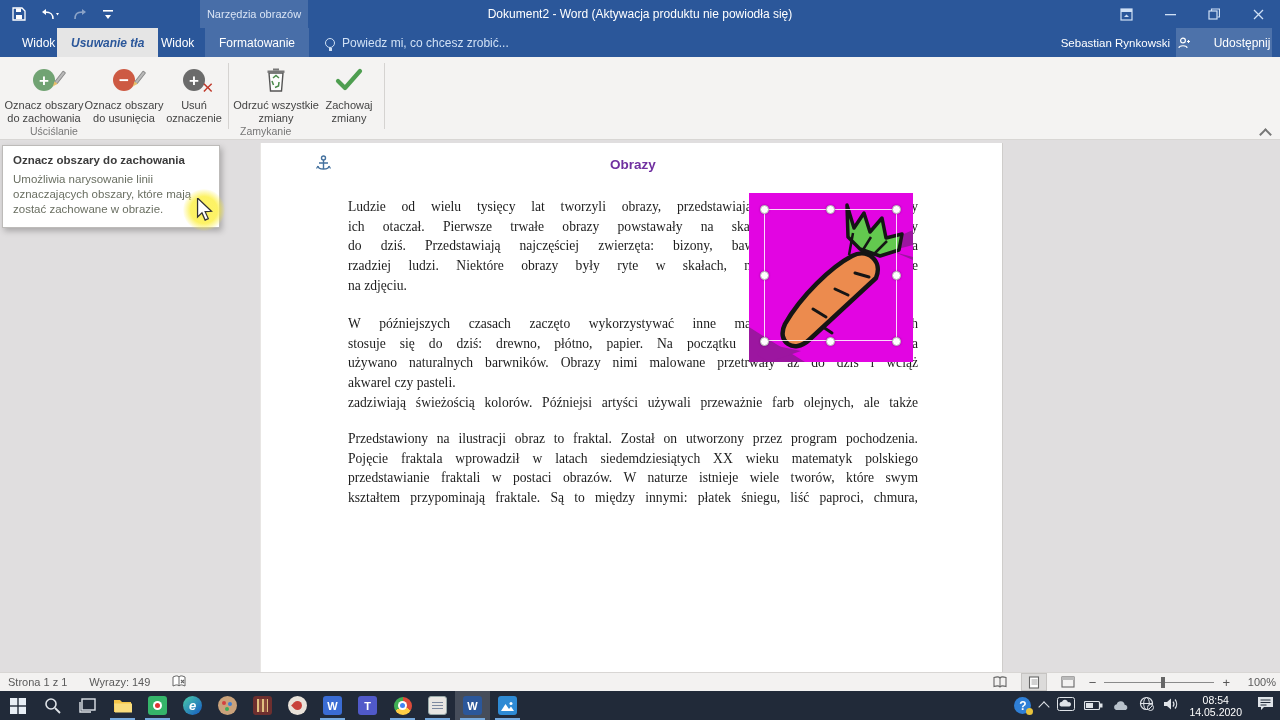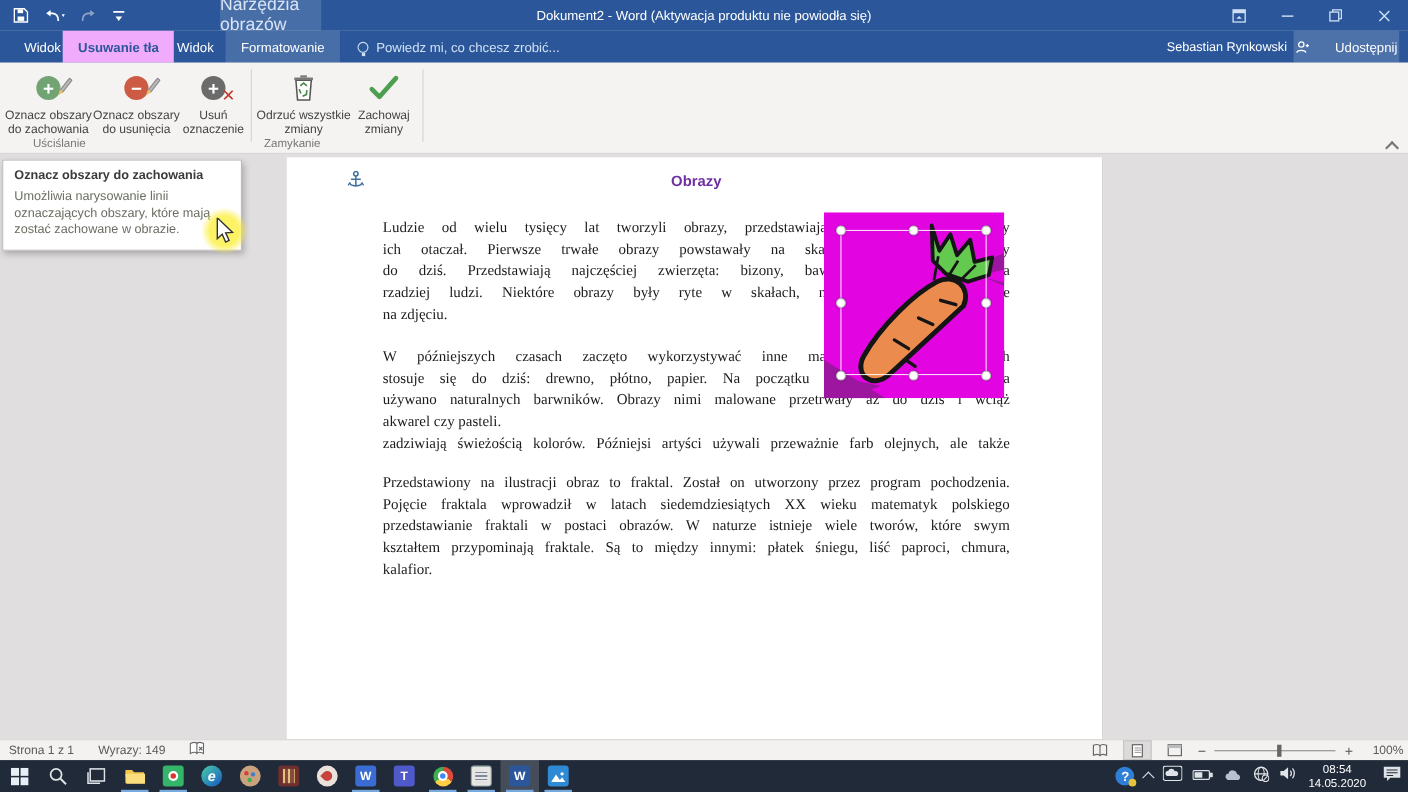--- a/index.html
+++ b/index.html
@@ -4,32 +4,32 @@
 <style>
   * { margin:0; padding:0; box-sizing:border-box; }
   html,body { width:1280px; height:720px; overflow:hidden; }
   body { font-family:"Liberation Sans","DejaVu Sans",sans-serif; }
   #screen { position:relative; width:1280px; height:720px; background:#e0dedf; }
 
   
   .titlebar { position:absolute; left:0; top:0; width:1280px; height:28px; background:#2b579a; }
   .qat { position:absolute; left:12px; top:0; height:28px; display:flex; align-items:center; gap:14px; }
   .qat .qbtn { display:flex; align-items:center; color:#fff; }
-  .ctx-strip { position:absolute; left:200px; top:0; width:92px; height:28px; background:rgba(255,255,255,.14);
-               color:#d9e4f5; font-size:16px; display:flex; align-items:center; justify-content:center; }
+  .ctx-strip { position:absolute; left:200px; top:0; width:108px; height:28px; background:rgba(255,255,255,.14);
+               color:#d9e4f5; font-size:11px; display:flex; align-items:center; justify-content:center;text-align:center; }
   .win-title { position:absolute; left:0; right:0; top:0; height:28px; display:flex; align-items:center;
                justify-content:center; color:#fff; font-size:12px; pointer-events:none; }
   .win-controls { position:absolute; right:0; top:0; height:28px; display:flex; }
   .win-controls .wc { width:44px; height:28px; display:flex; align-items:center; justify-content:center; color:#cfe0f5; }
 
   
   .tabrow { position:absolute; left:0; top:28px; width:1280px; height:29px; background:#2b579a; }
   .tab { position:absolute; top:0; height:29px; display:flex; align-items:center; justify-content:center;
          color:#fff; font-size:12px; padding:0 14px; }
-  .tab.active { background:#f0abfc; color:#2b579a; font-weight:bold; }
+  .tab.active { background:#e5e5e5; color:#2b579a; font-weight:bold;font-style:italic; }
   .tab.context { background:rgba(255,255,255,.14); }
   .tellme { position:absolute; left:325px; top:0; height:29px; display:flex; align-items:center; gap:7px;
             color:#cfe0f5; font-size:12px; }
   .bulb { width:10px; height:10px; border:1.5px solid #cfe0f5; border-radius:50%; position:relative; }
   .bulb:after { content:""; position:absolute; left:2.5px; top:9px; width:3px; height:3px; background:#cfe0f5; }
   .account { position:absolute; right:110px; top:0; height:29px; display:flex; align-items:center;
              color:#fff; font-size:11.5px; }
   .sharebtn { position:absolute; right:8px; top:0; height:29px; width:96px; background:rgba(255,255,255,.16);
               display:flex; align-items:center; justify-content:center; gap:24px; color:#fff; font-size:12px; }
 
@@ -276,21 +276,20 @@
         <div class="pline">używano naturalnych barwników. Obrazy nimi malowane przetrwały aż do dziś i wciąż</div>
         <div class="pline last">akwarel czy pasteli.</div>
         <div class="pline">zadziwiają świeżością kolorów. Późniejsi artyści używali przeważnie farb olejnych, ale także</div>
       </div>
 
       <div class="para" style="top:286px">
         <div class="pline">Przedstawiony na ilustracji obraz to fraktal. Został on utworzony przez program pochodzenia.</div>
         <div class="pline">Pojęcie fraktala wprowadził w latach siedemdziesiątych XX wieku matematyk polskiego</div>
         <div class="pline">przedstawianie fraktali w postaci obrazów. W naturze istnieje wiele tworów, które swym</div>
         <div class="pline">kształtem przypominają fraktale. Są to między innymi: płatek śniegu, liść paproci, chmura,</div>
-        <div class="pline last">kalafior.</div>
       </div>
 
       <div class="picture">
         <svg width="164" height="169" viewBox="0 0 164 169">
           <rect x="0" y="0" width="164" height="169" fill="#e205e2"></rect>
           <polygon points="0,134 56,169 0,169" fill="#9c16a0"></polygon>
           <polygon points="164,37 129,52 164,67" fill="#9c16a0"></polygon>
           <polygon points="164,52 141,58 164,64" fill="#e205e2"></polygon>
           <path d="M103 63 C119 55 134 68 127 85 L60 147 C45 161 27 149 36 131 C52 103 82 74 103 63 Z" fill="#ec8b4e" stroke="#151515" stroke-width="4.5" stroke-linejoin="round"></path>
           <polygon points="98,12 105,35 115,20 121,39 133,25 137,45 153,41 150,57 131,63 111,56 99,44" fill="#63c94f" stroke="#151515" stroke-width="3.5" stroke-linejoin="round"></polygon>

